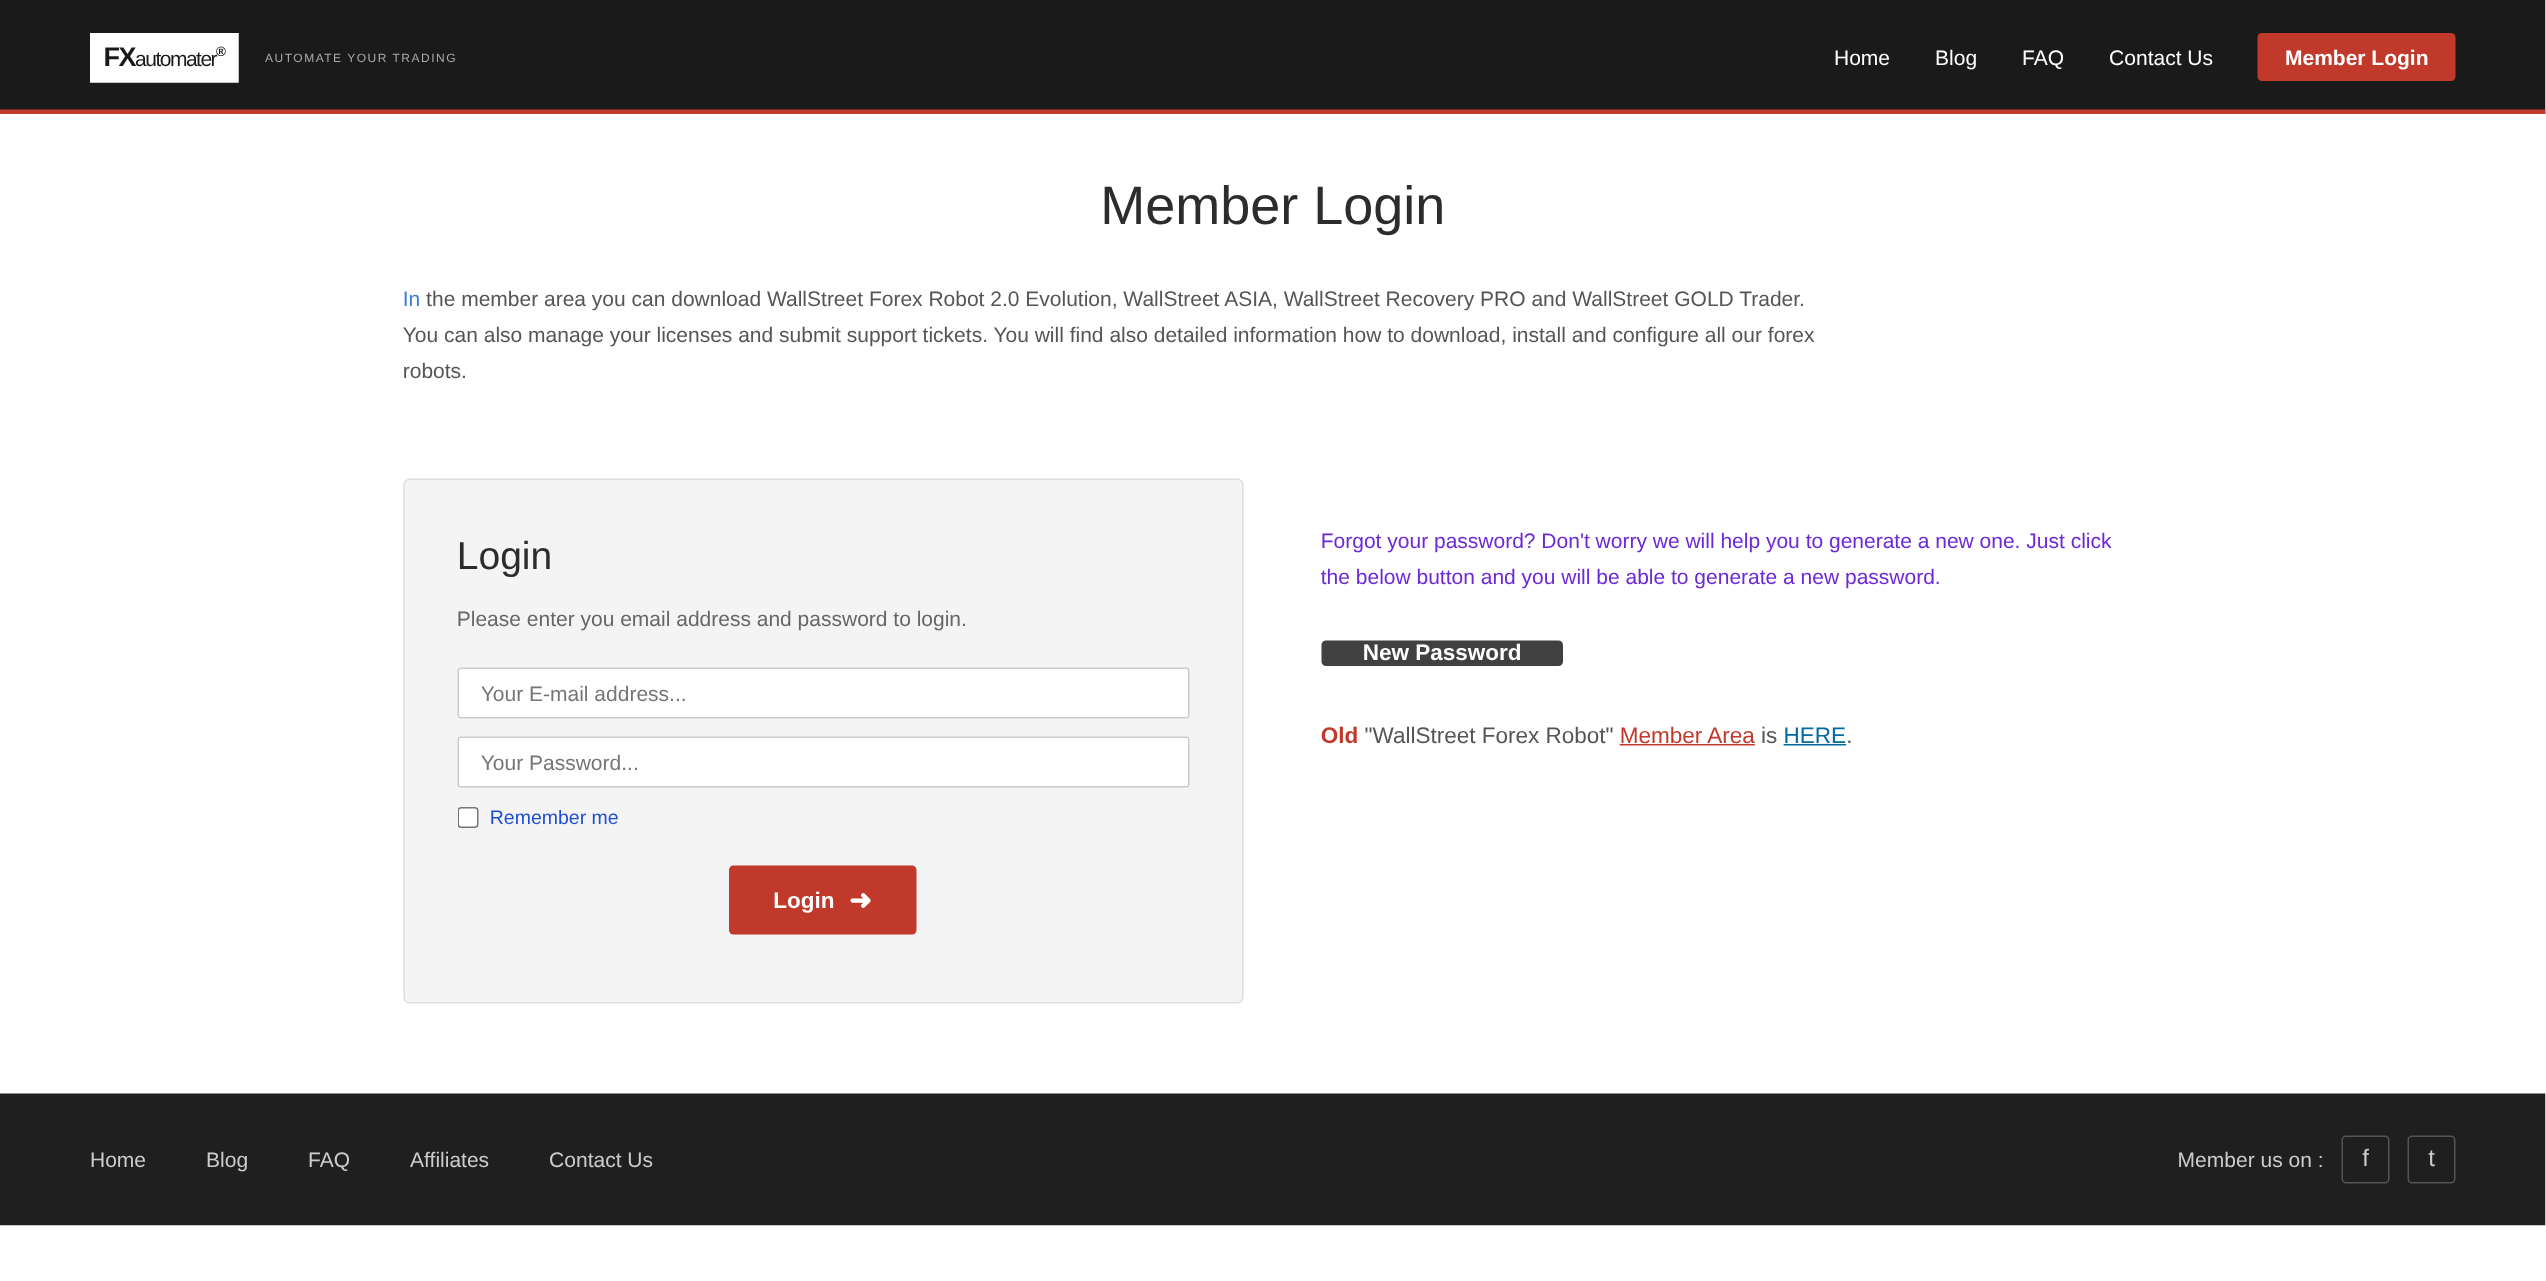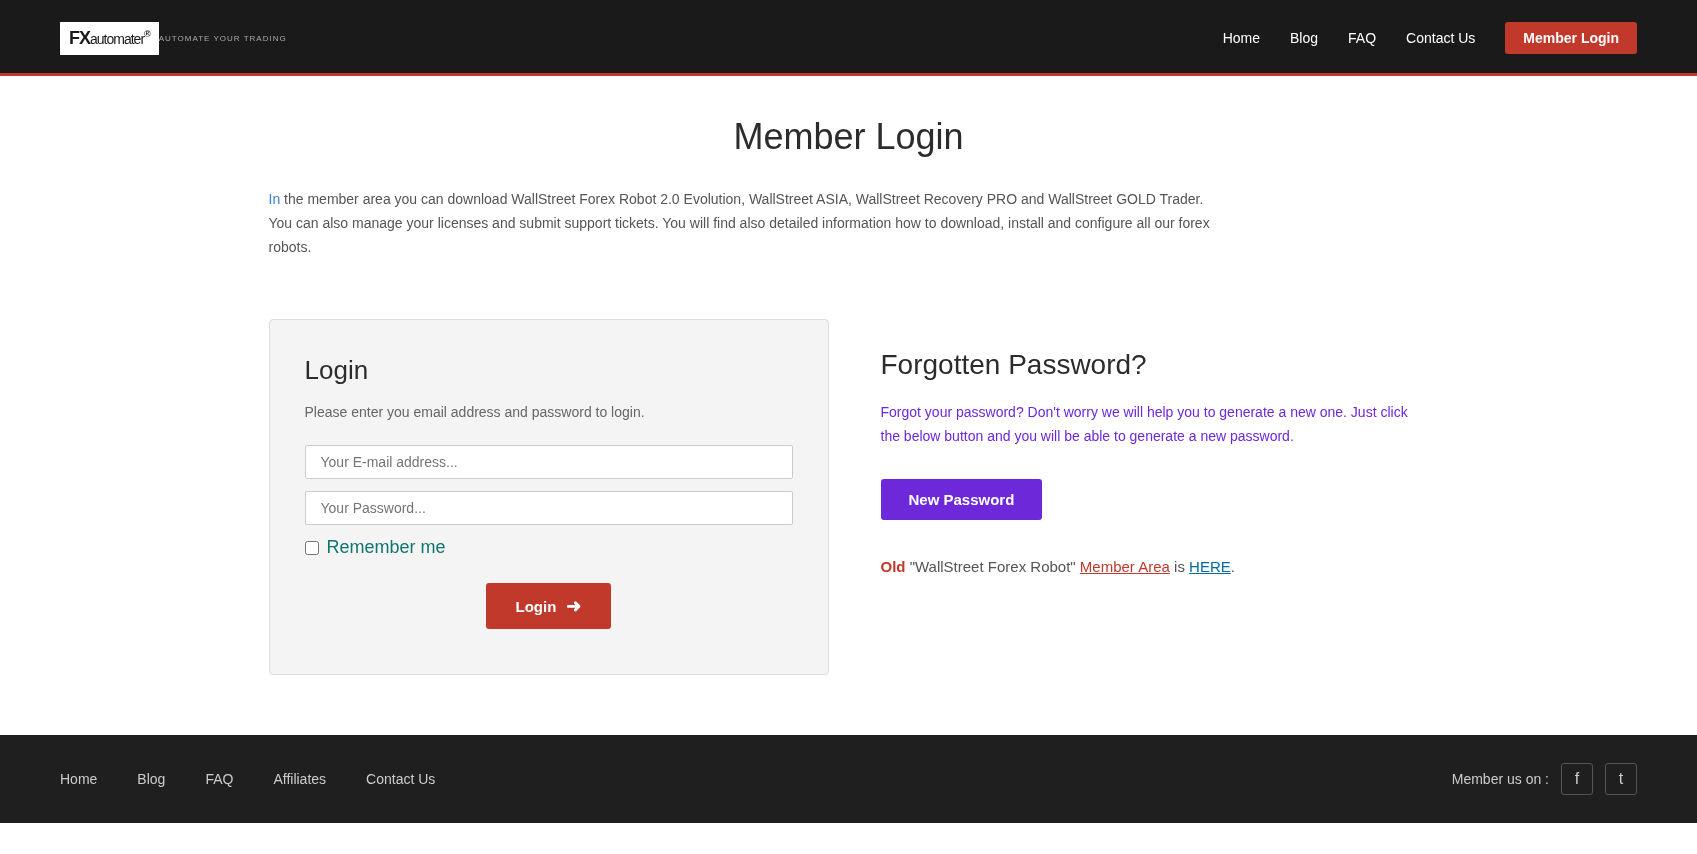--- a/index.html
+++ b/index.html
@@ -33,21 +33,21 @@
       color: #1a1a1a;
       font-weight: 900;
       font-size: 18px;
       padding: 4px 7px;
       border: 2px solid #fff;
       letter-spacing: -1px;
     }
     .logo-text {
       color: #fff;
       font-size: 13px;
-      margin-left: 0;
+      margin-left: 18px;
     }
     .logo-text .sub {
       display: block;
       font-size: 8px;
       color: #aaa;
       letter-spacing: 1px;
       text-transform: uppercase;
     }
     .nav {
       display: flex;
@@ -135,22 +135,22 @@
       display: flex;
       align-items: center;
       gap: 8px;
       margin-bottom: 25px;
     }
     .remember-row input[type="checkbox"] {
       width: 14px;
       height: 14px;
     }
     .remember-row label {
-      font-size: 18px;
-      color: #0f766e;
+      font-size: 13px;
+      color: #1d4ed8;
     }
     .login-btn {
       background: #c0392b;
       color: #fff;
       border: none;
       padding: 12px 30px;
       font-size: 15px;
       font-weight: bold;
       border-radius: 3px;
       cursor: pointer;
@@ -174,24 +174,24 @@
       color: #2c2c2c;
       margin-bottom: 20px;
     }
     .forgot-text {
       font-size: 14px;
       color: #6d28d9;
       line-height: 1.7;
       margin-bottom: 30px;
     }
     .new-password-btn {
-      background: #6d28d9;
+      background: #404040;
       color: #fff;
       border: none;
-      padding: 12px 28px;
+      padding: 0 28px;
       font-size: 15px;
       font-weight: bold;
       border-radius: 3px;
       cursor: pointer;
       display: block;
       margin-bottom: 35px;
     }
 
     .old-member-text {
       font-size: 15px;
@@ -291,21 +291,20 @@
         <input type="checkbox" id="remember" style="">
         <label for="remember">Remember me</label>
       </div>
       <button class="login-btn">
         <span>Login</span>
         <span class="login-arrow">➜</span>
       </button>
     </div>
 
     <div class="forgot-box">
-      <h2 class="forgot-title">Forgotten Password?</h2>
       <p class="forgot-text">Forgot your password? Don't worry we will help you to generate a new one. Just click the below button and you will be able to generate a new password.</p>
       <button class="new-password-btn">New Password</button>
       <p class="old-member-text">
         <span class="red-bold">Old</span>
         <span>"WallStreet Forex Robot"</span>
         <a href="#" class="red-link"><span>Member Area</span></a>
         <span>is</span>
         <a href="#" class="here-link"><span>HERE</span></a><span>.</span>
       </p>
     </div>

